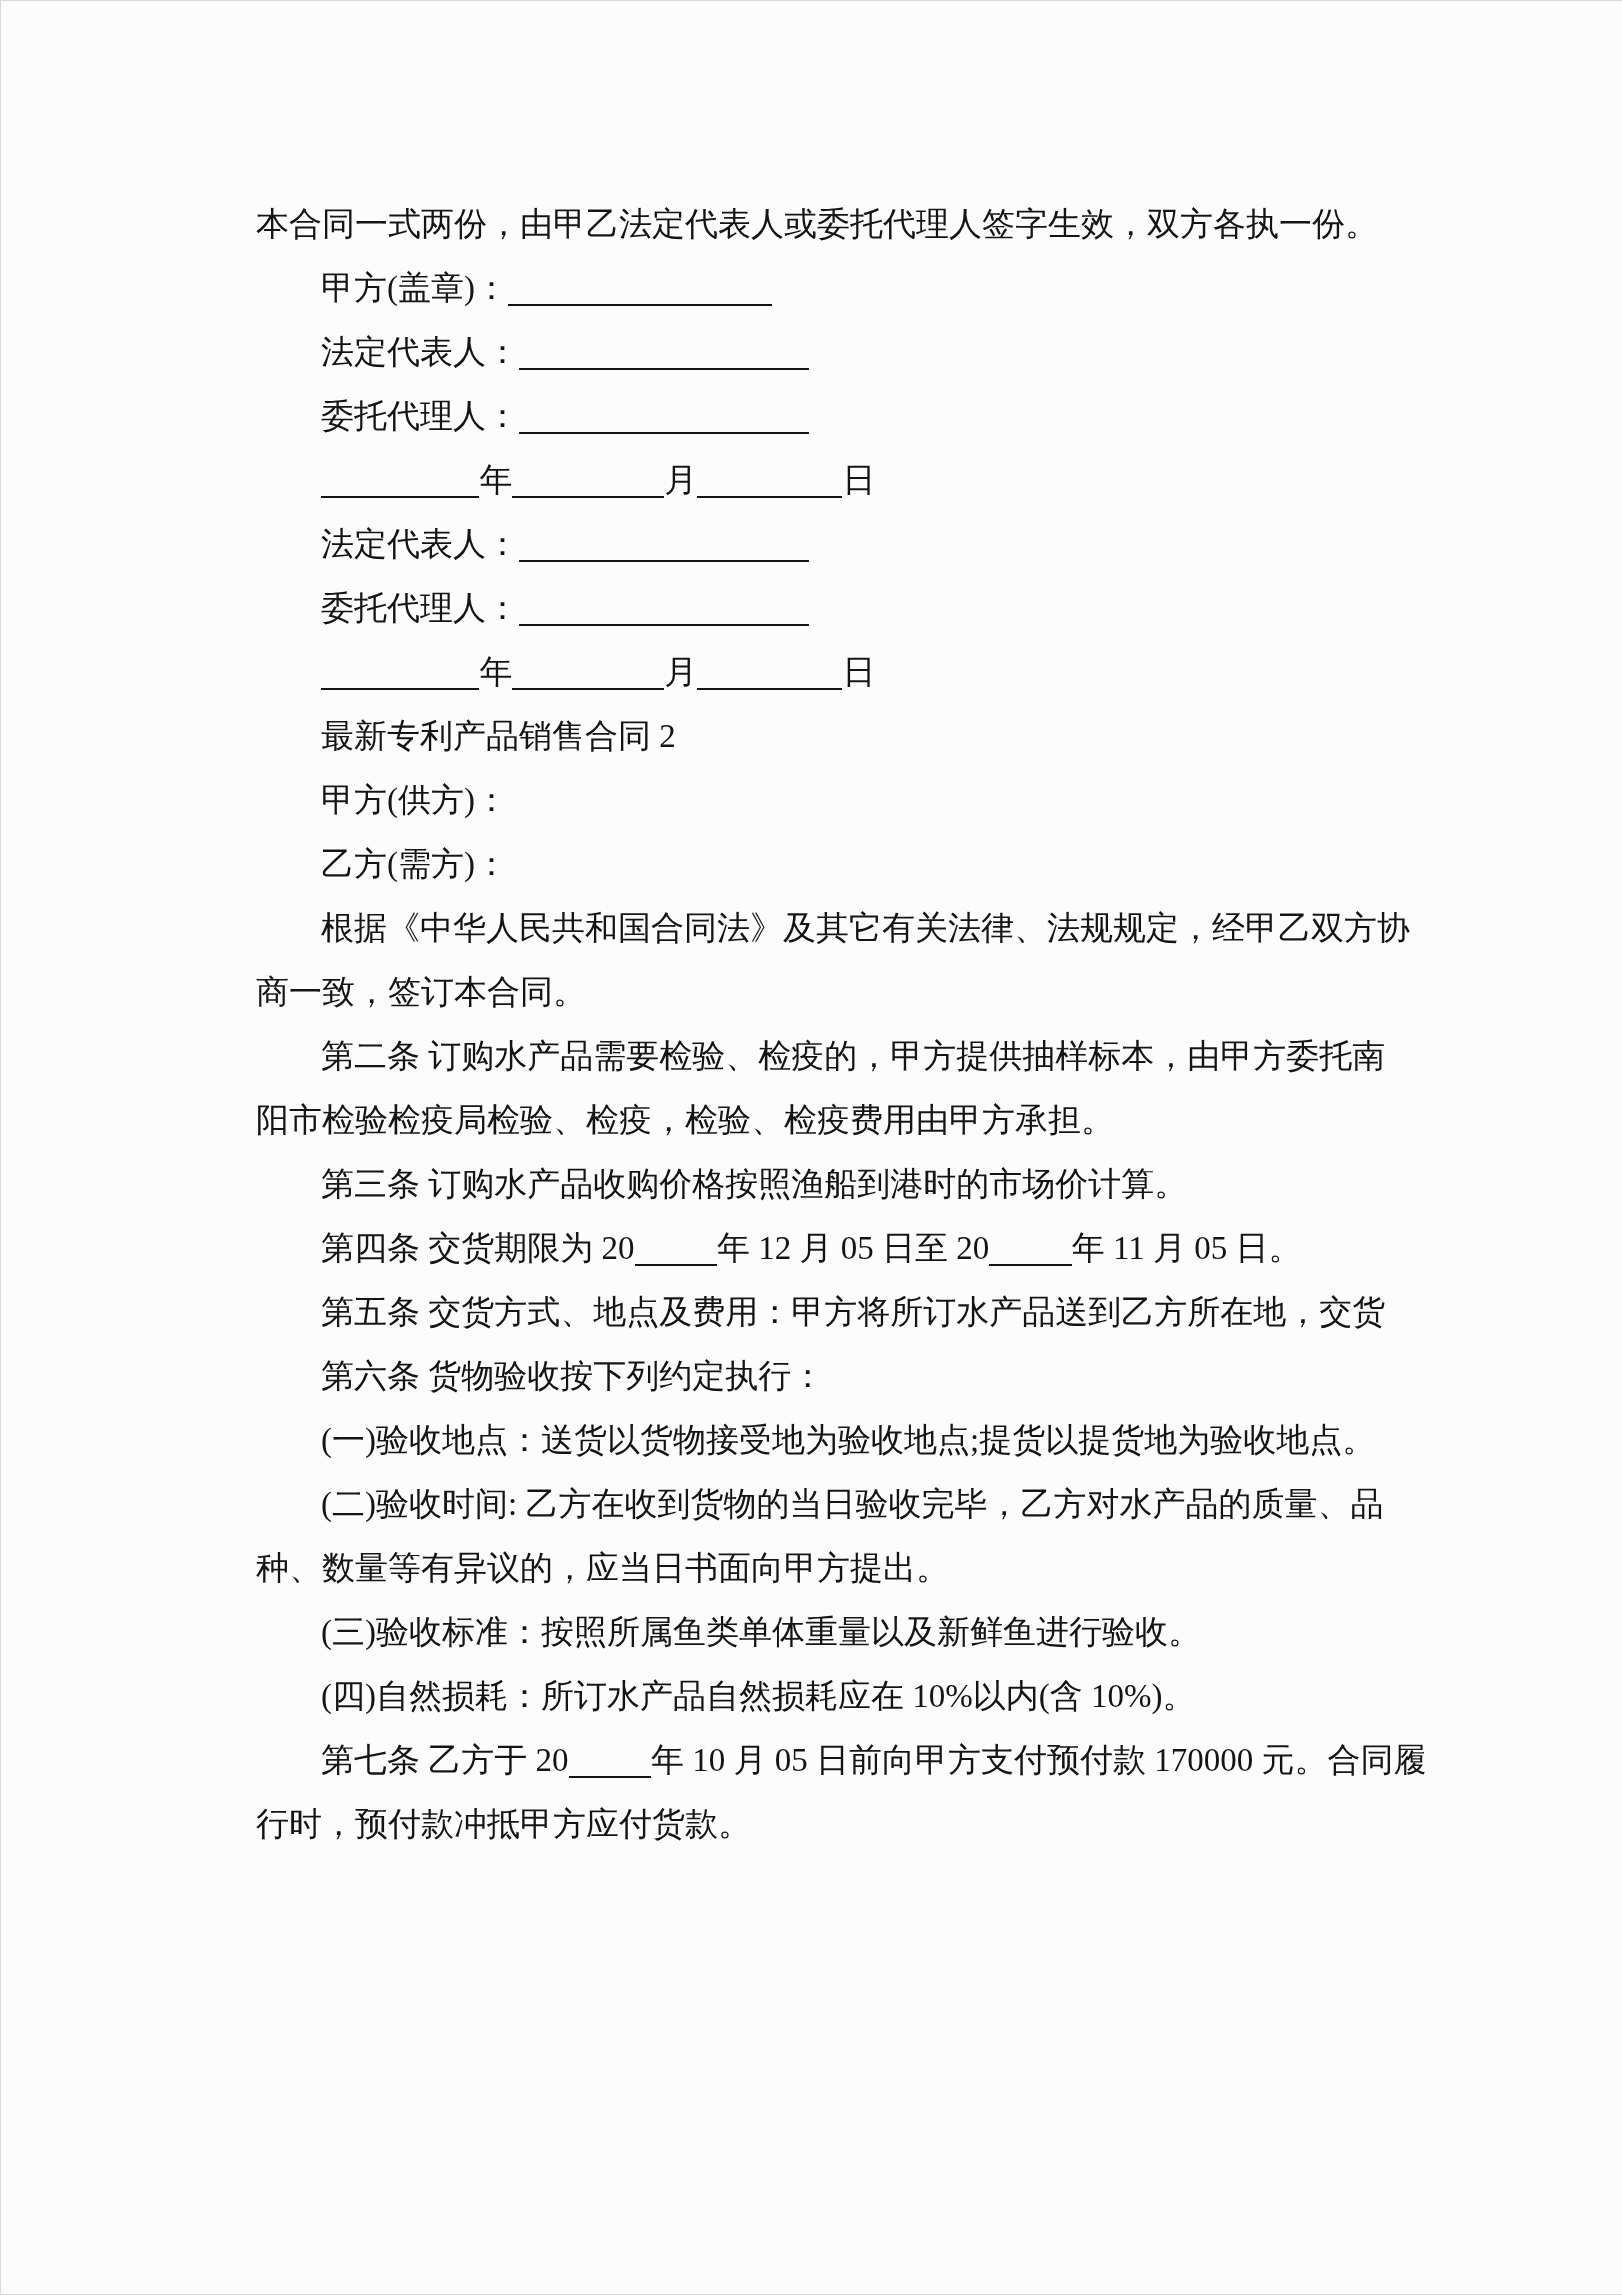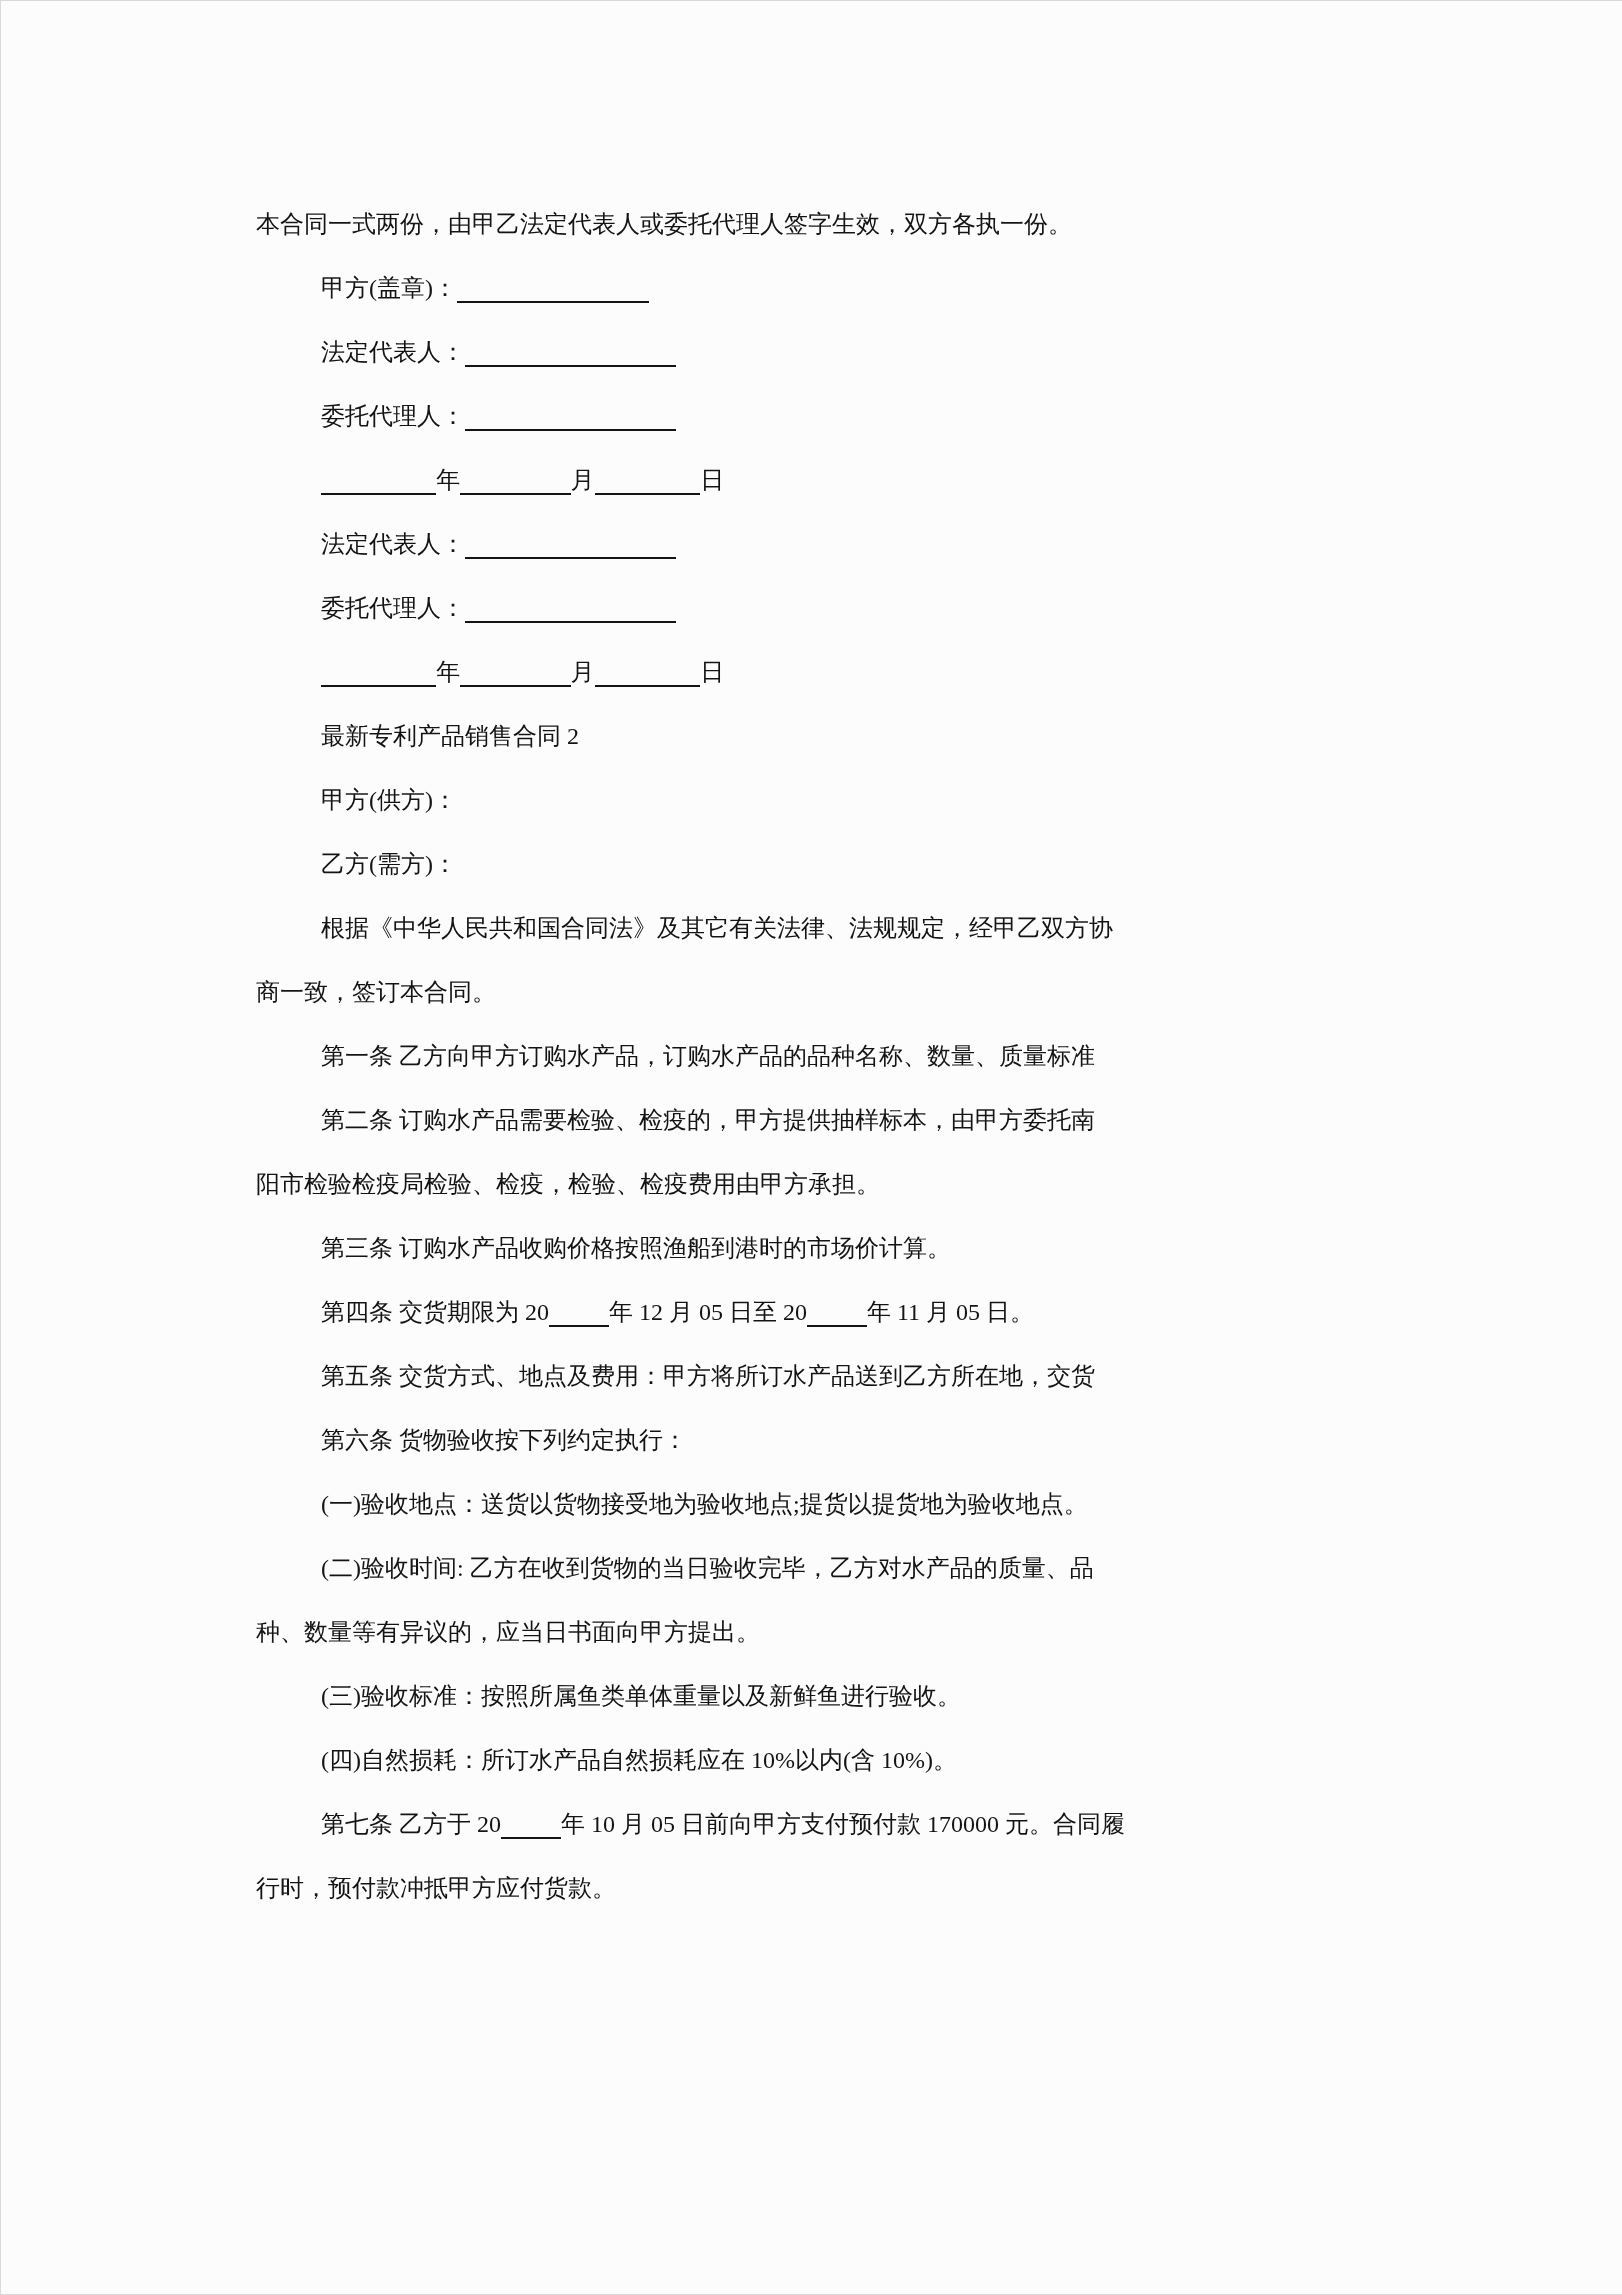--- a/index.html
+++ b/index.html
@@ -16,21 +16,21 @@
     border: 1.3px solid var(--page-border, #d9d9d9);
     color: var(--text-color, #141414);
     font-family: "Liberation Serif", "DejaVu Serif", serif;
     overflow: hidden;
   }
   .content {
     position: absolute;
     left: 255px;
     top: 191px;
     width: 1116px;
-    font-size: 24px;
+    font-size: 33px;
     line-height: 64px;
   }
   .line {
     height: 64px;
     white-space: nowrap;
   }
   .line.indent {
     padding-left: 65px; 
     font-family: Liberation Serif, serif;
   }
@@ -56,21 +56,20 @@
       <div class="line indent"><span class="t">委托代理人：</span><span class="blank" style="width: 8.8em; border-bottom-color: rgb(20, 20, 20);"></span></div>
       <div class="line indent"><span class="blank" style="width: 4.8em; border-bottom-color: rgb(20, 20, 20);"></span><span class="t">年</span><span class="blank" style="width: 4.6em; border-bottom-color: rgb(20, 20, 20);"></span><span class="t">月</span><span class="blank" style="width: 4.4em; border-bottom-color: rgb(20, 20, 20);"></span><span class="t">日</span></div>
       <div class="line indent"><span class="t">法定代表人：</span><span class="blank" style="width: 8.8em; border-bottom-color: rgb(20, 20, 20);"></span></div>
       <div class="line indent"><span class="t">委托代理人：</span><span class="blank" style="width: 8.8em; border-bottom-color: rgb(20, 20, 20);"></span></div>
       <div class="line indent"><span class="blank" style="width: 4.8em; border-bottom-color: rgb(20, 20, 20);"></span><span class="t">年</span><span class="blank" style="width: 4.6em; border-bottom-color: rgb(20, 20, 20);"></span><span class="t">月</span><span class="blank" style="width: 4.4em; border-bottom-color: rgb(20, 20, 20);"></span><span class="t">日</span></div>
       <div class="line indent"><span class="t">最新专利产品销售合同 2</span></div>
       <div class="line indent"><span class="t">甲方(供方)：</span></div>
       <div class="line indent"><span class="t">乙方(需方)：</span></div>
       <div class="line indent"><span class="t">根据《中华人民共和国合同法》及其它有关法律、法规规定，经甲乙双方协</span></div>
       <div class="line"><span class="t">商一致，签订本合同。</span></div>
-      <div class="line indent"><span class="t">第一条 乙方向甲方订购水产品，订购水产品的品种名称、数量、质量标准</span></div>
       <div class="line indent"><span class="t">第二条 订购水产品需要检验、检疫的，甲方提供抽样标本，由甲方委托南</span></div>
       <div class="line"><span class="t">阳市检验检疫局检验、检疫，检验、检疫费用由甲方承担。</span></div>
       <div class="line indent"><span class="t">第三条 订购水产品收购价格按照渔船到港时的市场价计算。</span></div>
       <div class="line indent"><span class="t">第四条 交货期限为 20</span><span class="blank" style="width: 2.5em; border-bottom-color: rgb(20, 20, 20);"></span><span class="t">年 12 月 05 日至 20</span><span class="blank" style="width: 2.5em; border-bottom-color: rgb(20, 20, 20);"></span><span class="t">年 11 月 05 日。</span></div>
       <div class="line indent"><span class="t">第五条 交货方式、地点及费用：甲方将所订水产品送到乙方所在地，交货</span></div>
       <div class="line indent"><span class="t">第六条 货物验收按下列约定执行：</span></div>
       <div class="line indent"><span class="t">(一)验收地点：送货以货物接受地为验收地点;提货以提货地为验收地点。</span></div>
       <div class="line indent"><span class="t">(二)验收时间: 乙方在收到货物的当日验收完毕，乙方对水产品的质量、品</span></div>
       <div class="line"><span class="t">种、数量等有异议的，应当日书面向甲方提出。</span></div>
       <div class="line indent"><span class="t">(三)验收标准：按照所属鱼类单体重量以及新鲜鱼进行验收。</span></div>

